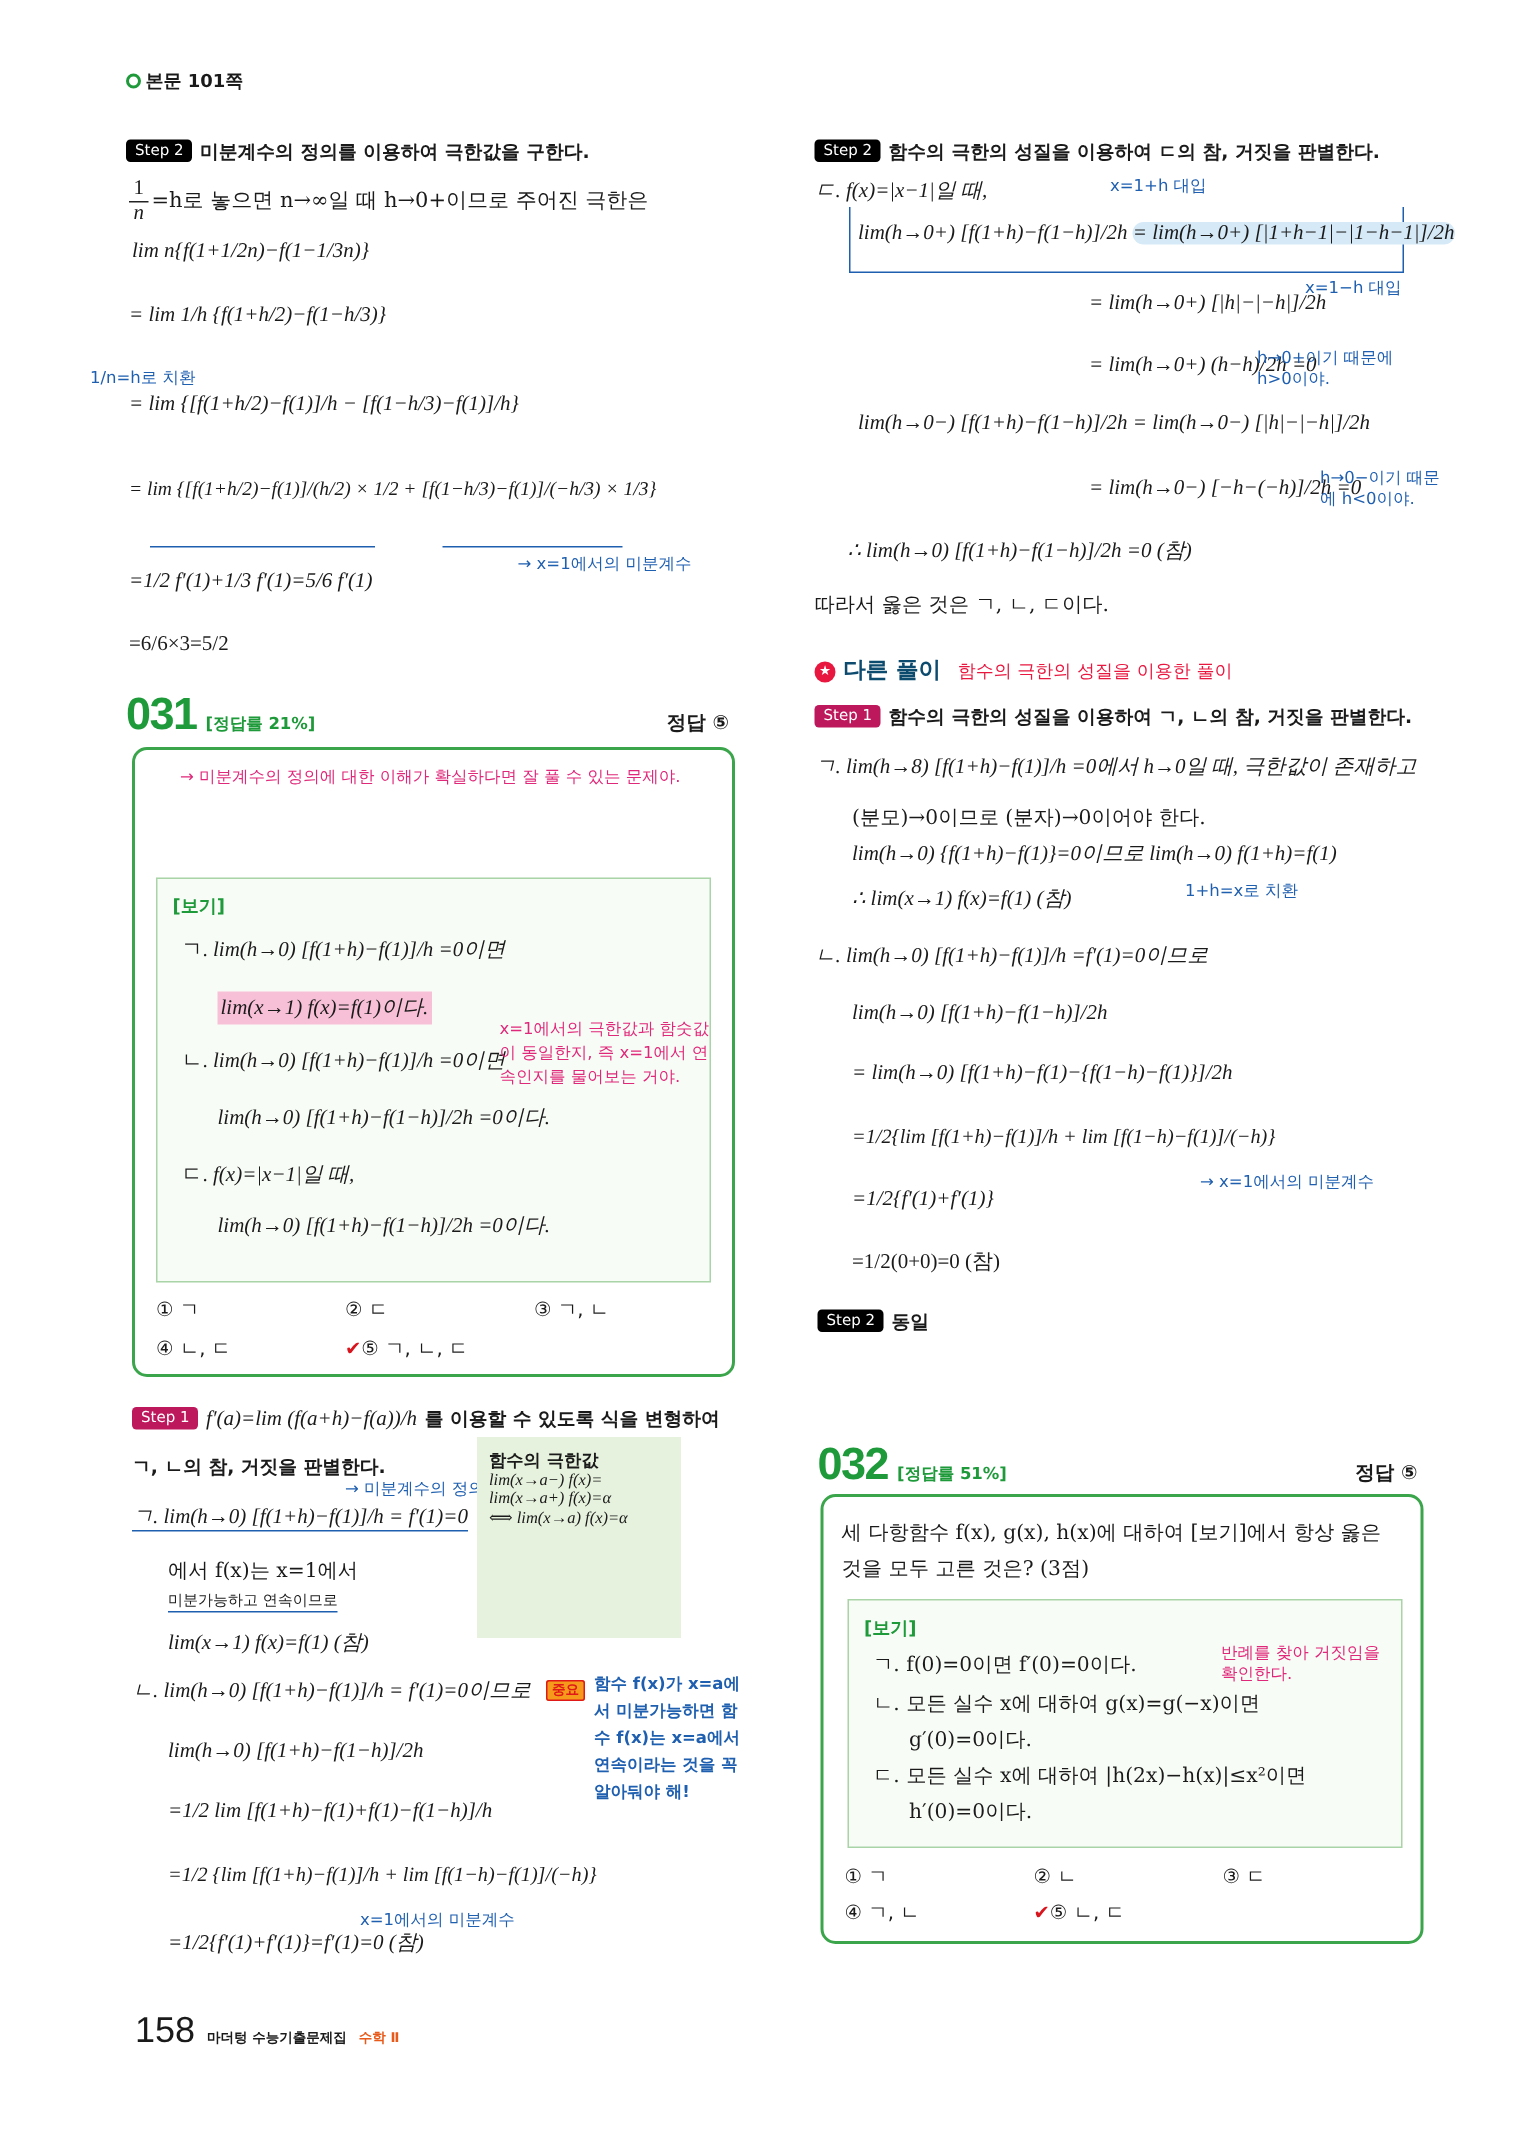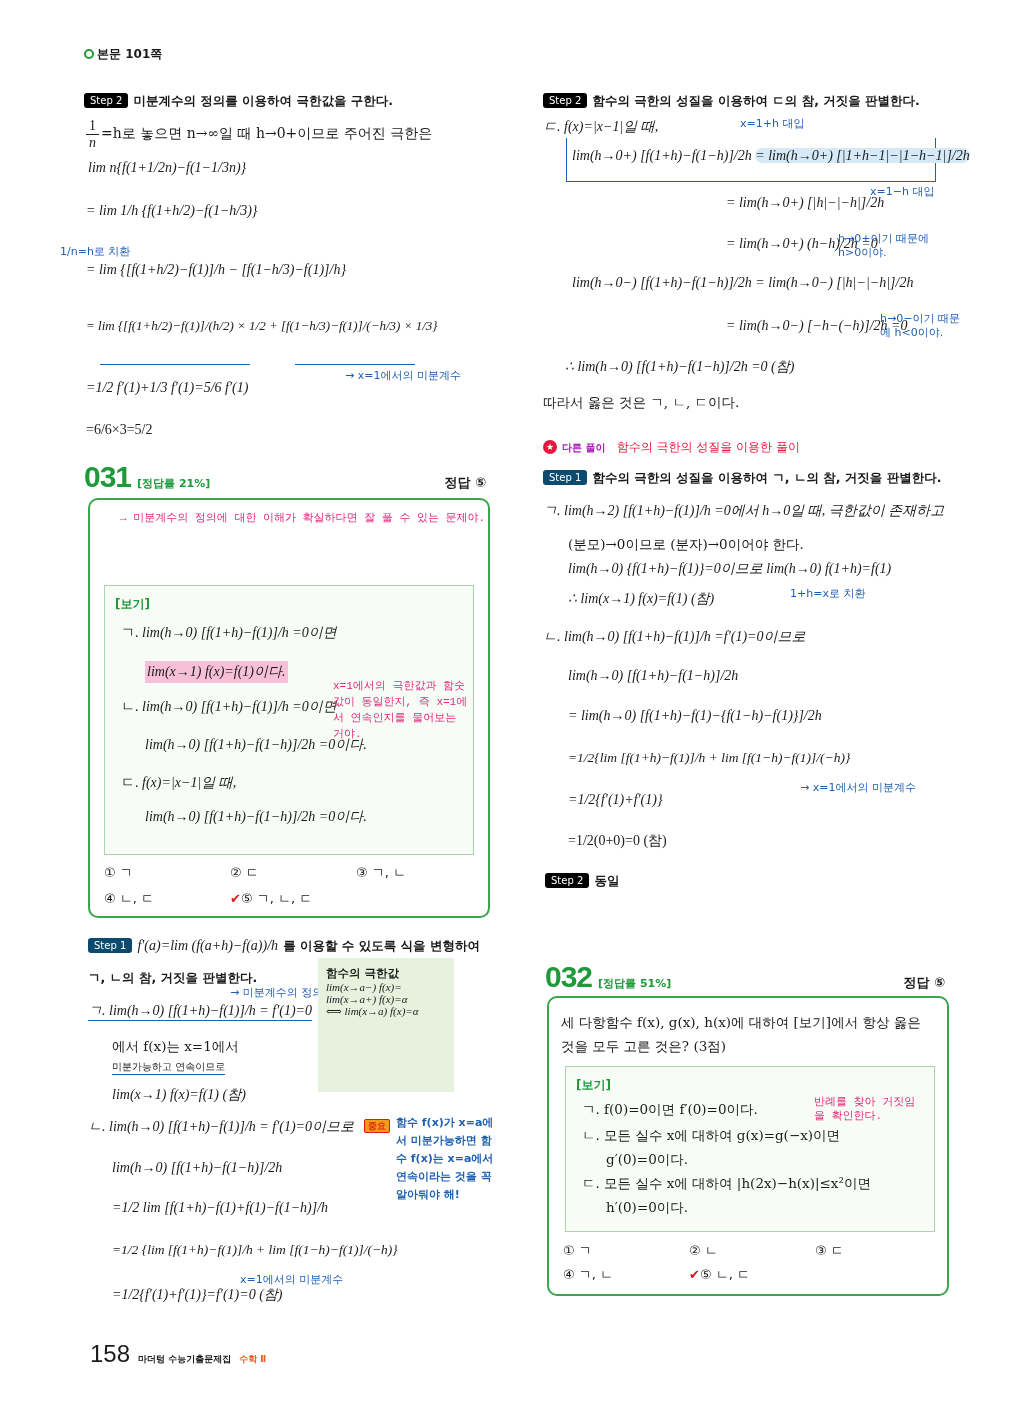--- a/index.html
+++ b/index.html
@@ -3,24 +3,24 @@
 <meta charset="utf-8">
 <style>
   * { box-sizing: border-box; margin: 0; padding: 0; }
   body { width: 1013px; height: 1420px; background: #fff; font-family: "DejaVu Sans", sans-serif; color: #1a1a1a; position: relative; overflow: hidden; }
   .abs { position: absolute; }
   .serif { font-family: "DejaVu Serif", "Liberation Serif", serif; }
   .math { font-family: "Liberation Serif", "DejaVu Serif", serif; font-size: 15px; }
   .ital { font-style: italic; }
   .step { display: inline-block; font-size: 10px; color: #fff; padding: 2px 6px; border-radius: 3px; vertical-align: middle; }
   .step.blue { background: #000000; }
-  .step.red { background: #0c4a6e; }
+  .step.red { background: #be185d; }
   .stephead { font-size: 12.5px; font-weight: bold; }
   .note-blue { color: #1f5fb0; font-size: 11px; }
-  .note-pink { color: #e0287a; font-size: 11px; font-family: Liberation Mono, monospace; }
+  .note-pink { color: #e0287a; font-size: 11px; }
   .line { font-size: 14px; white-space: nowrap; }
   .frac { display: inline-flex; flex-direction: column; align-items: center; vertical-align: middle; margin: 0 2px; }
   .frac .num { border-bottom: 1px solid #222; padding: 0 3px; line-height: 1.15; }
   .frac .den { padding: 0 3px; line-height: 1.15; }
   .qnum { font-size: 30px; font-weight: bold; color: #1e9a3a; font-family: "Liberation Sans", sans-serif; letter-spacing: -1px; }
   .qrate { font-size: 11px; color: #1e9a3a; font-weight: bold; margin-left: 6px; }
   .answer { font-size: 13px; font-weight: bold; }
   .qbox { border: 2px solid #3aa54a; border-radius: 10px; background: #fff; }
   .bogi { border: 1.5px solid #a9d4a8; background: #f8fcf6; }
   .bogi-label { color: #1e9a3a; font-size: 12px; font-weight: bold; }
@@ -132,28 +132,28 @@
 <div class="abs math ital" style="left:726px;top:236px;font-size:14px;">= lim(h→0+) (h−h)/2h =0</div>
 <div class="abs note-blue" style="left:838px;top:232px;width:100px;line-height:14px;">h→0+이기 때문에 h&gt;0이야.</div>
 <div class="abs math ital" style="left:572px;top:275px;font-size:14px;"><span>lim(h→0−) [f(1+h)−f(1−h)]/2h</span> <span>= lim(h→0−) [|h|−|−h|]/2h</span></div>
 <div class="abs math ital" style="left:726px;top:318px;font-size:14px;">= lim(h→0−) [−h−(−h)]/2h =0</div>
 <div class="abs note-blue" style="left:880px;top:312px;width:90px;line-height:14px;">h→0−이기 때문에 h&lt;0이야.</div>
 <div class="abs math ital" style="left:565px;top:358px;font-size:14px;">∴ lim(h→0) [f(1+h)−f(1−h)]/2h =0 (참)</div>
 <div class="abs serif" style="left:543px;top:394px;font-size:13.5px;">따라서 옳은 것은 ㄱ, ㄴ, ㄷ이다.</div>
 
 <div class="abs" style="left:543px;top:436px;">
   <span style="display:inline-block;width:14px;height:14px;background:#e8173f;border-radius:50%;color:#fff;font-size:9px;text-align:center;line-height:14px;vertical-align:1px;">★</span>
-  <span style="font-size:10px;font-weight:bold;color:#a21caf;">다른 풀이</span>
+  <span style="font-size:15px;font-weight:bold;color:#0c4a6e;">다른 풀이</span>
   <span style="font-size:12px;color:#e8173f;margin-left:6px;">함수의 극한의 성질을 이용한 풀이</span>
 </div>
 <div class="abs" style="left:543px;top:467px;">
   <span class="step red">Step 1</span>
   <span class="stephead">함수의 극한의 성질을 이용하여 ㄱ, ㄴ의 참, 거짓을 판별한다.</span>
 </div>
-<div class="abs math ital" style="left:543px;top:502px;font-size:14px;">ㄱ. lim(h→2) [f(1+h)−f(1)]/h =0에서 h→0일 때, 극한값이 존재하고</div>
+<div class="abs math ital" style="left:543px;top:502px;font-size:14px;">ㄱ. lim(h→8) [f(1+h)−f(1)]/h =0에서 h→0일 때, 극한값이 존재하고</div>
 <div class="abs serif" style="left:568px;top:536px;font-size:13.5px;">(분모)→0이므로 (분자)→0이어야 한다.</div>
 <div class="abs math ital" style="left:568px;top:560px;font-size:14px;">lim(h→0) {f(1+h)−f(1)}=0이므로 lim(h→0) f(1+h)=f(1)</div>
 <div class="abs note-blue" style="left:790px;top:586px;">1+h=x로 치환</div>
 <div class="abs math ital" style="left:568px;top:590px;font-size:14px;">∴ lim(x→1) f(x)=f(1) (참)</div>
 <div class="abs math ital" style="left:543px;top:628px;font-size:14px;">ㄴ. lim(h→0) [f(1+h)−f(1)]/h =f′(1)=0이므로</div>
 <div class="abs math ital" style="left:568px;top:668px;font-size:14px;">lim(h→0) [f(1+h)−f(1−h)]/2h</div>
 <div class="abs math ital" style="left:568px;top:708px;font-size:14px;">= lim(h→0) [f(1+h)−f(1)−{f(1−h)−f(1)}]/2h</div>
 <div class="abs math ital" style="left:568px;top:750px;font-size:13.5px;">=1/2{lim [f(1+h)−f(1)]/h + lim [f(1−h)−f(1)]/(−h)}</div>
 <div class="abs note-blue" style="left:800px;top:780px;">→ <span>x=1에서의 미분계수</span></div>
 <div class="abs math ital" style="left:568px;top:792px;font-size:14px;">=1/2{f′(1)+f′(1)}</div>

